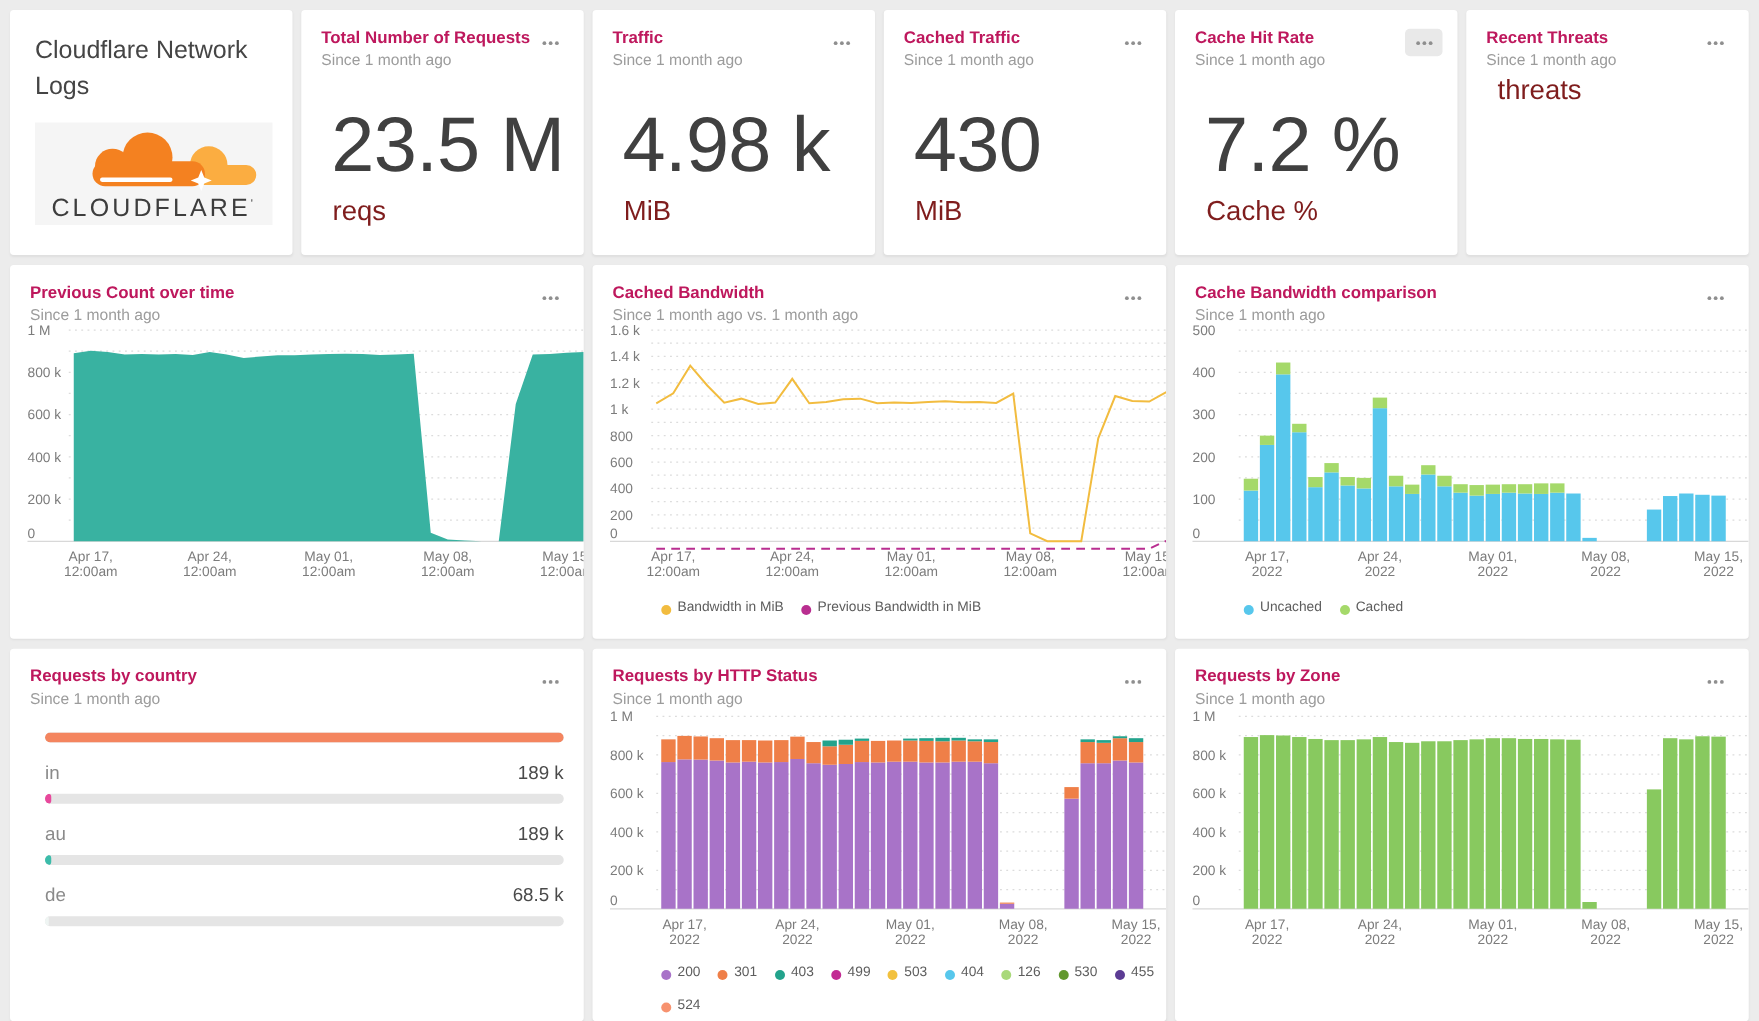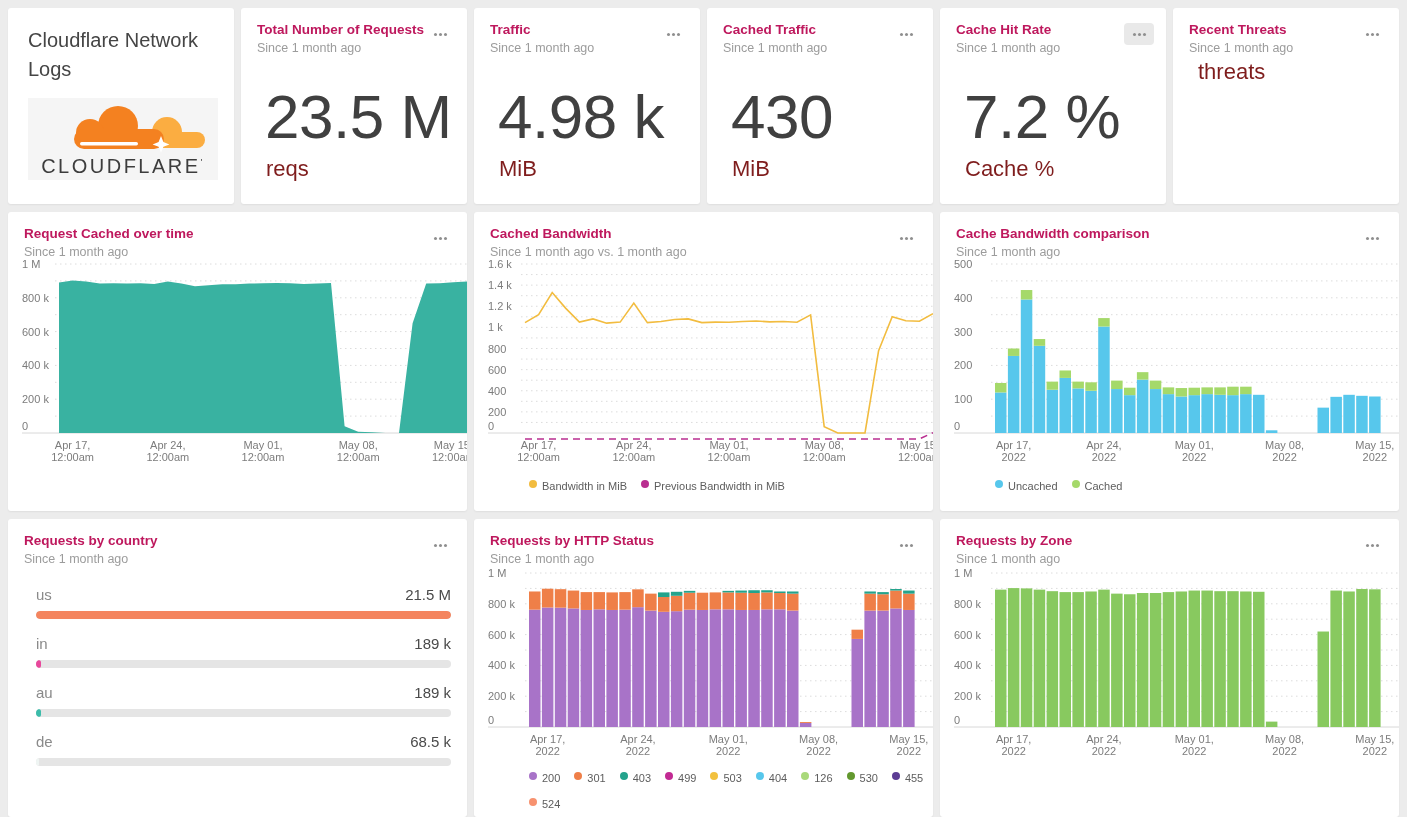--- a/index.html
+++ b/index.html
@@ -30,21 +30,21 @@
   .logo { margin-top:14px; width:190px; height:82px; background:#f5f5f5; padding-top:4px; }
   .logo-text { text-align:center; font-size:20px; font-weight:400; letter-spacing:2.5px; color:#3d3d3d; margin-top:-3px; }
   .logo-text sup { font-size:9px; color:#3d3d3d; }
 
   
   .plot { display:block; }
   .grid { stroke:#dcdcdc; stroke-width:1; stroke-dasharray:1.5,3.5; }
   .axis { stroke:#d8d8d8; stroke-width:1; }
   .ylab, .xlab { font-size:11px; fill:#7c7c7c; }
   .legend { display:flex; gap:14px; padding-left:55px; margin-top:6px; flex-wrap:wrap; align-items:center; }
-  .legend-item { display:flex; align-items:flex-start; gap:5px; cursor:pointer; }
+  .legend-item { display:flex; align-items:flex-end; gap:5px; cursor:pointer; }
   .legend-dot { width:8px; height:8px; border-radius:50%; flex:none; }
   .legend-lbl { font-size:11px; color:#5d5d5d; }
 
   
   .country-list { padding:20px 16px 0 28px; }
   .c-row { margin-bottom:16px; }
   .c-head { display:flex; justify-content:space-between; align-items:baseline; margin-bottom:8px; }
   .c-label { font-size:15px; color:#8a8a8a; }
   .c-val { font-size:15px; color:#4a4a4a; }
   .c-track { width:100%; height:8px; background:#e5e5e5; border-radius:4px; position:relative; overflow:hidden; }
@@ -136,21 +136,21 @@
       <div class="menu-btn">
           <span class="dots"></span>
         </div>
     </div>
     <div class="stat-unit">threats</div>
   </div>
 
   <div class="card r2" style="left:8px">
     <div class="card-head">
       <div>
-        <div class="card-title">Request Cached over time</div>
+        <div class="card-title">Previous Count over time</div>
         <div class="card-sub">Since 1 month ago</div>
       </div>
       <div class="menu-btn">
           <span class="dots"></span>
         </div>
     </div>
     <div class="chart">
         <svg width="459" height="215" class="plot">
           <line x1="47" y1="157.1" x2="459" y2="157.1" class="grid"></line>
           <line x1="47" y1="140.2" x2="459" y2="140.2" class="grid"></line>
@@ -338,24 +338,20 @@
       <div>
         <div class="card-title">Requests by country</div>
         <div class="card-sub">Since 1 month ago</div>
       </div>
       <div class="menu-btn">
           <span class="dots"></span>
         </div>
     </div>
     <div class="country-list">
         <div class="c-row">
-          <div class="c-head">
-            <span class="c-label">us</span>
-            <span class="c-val">21.5 M</span>
-          </div>
           <div class="c-track">
             <div class="c-fill" style="background: rgb(244, 133, 95); width: 100%;"></div>
           </div>
         </div>
         <div class="c-row">
           <div class="c-head">
             <span class="c-label">in</span>
             <span class="c-val">189 k</span>
           </div>
           <div class="c-track">

